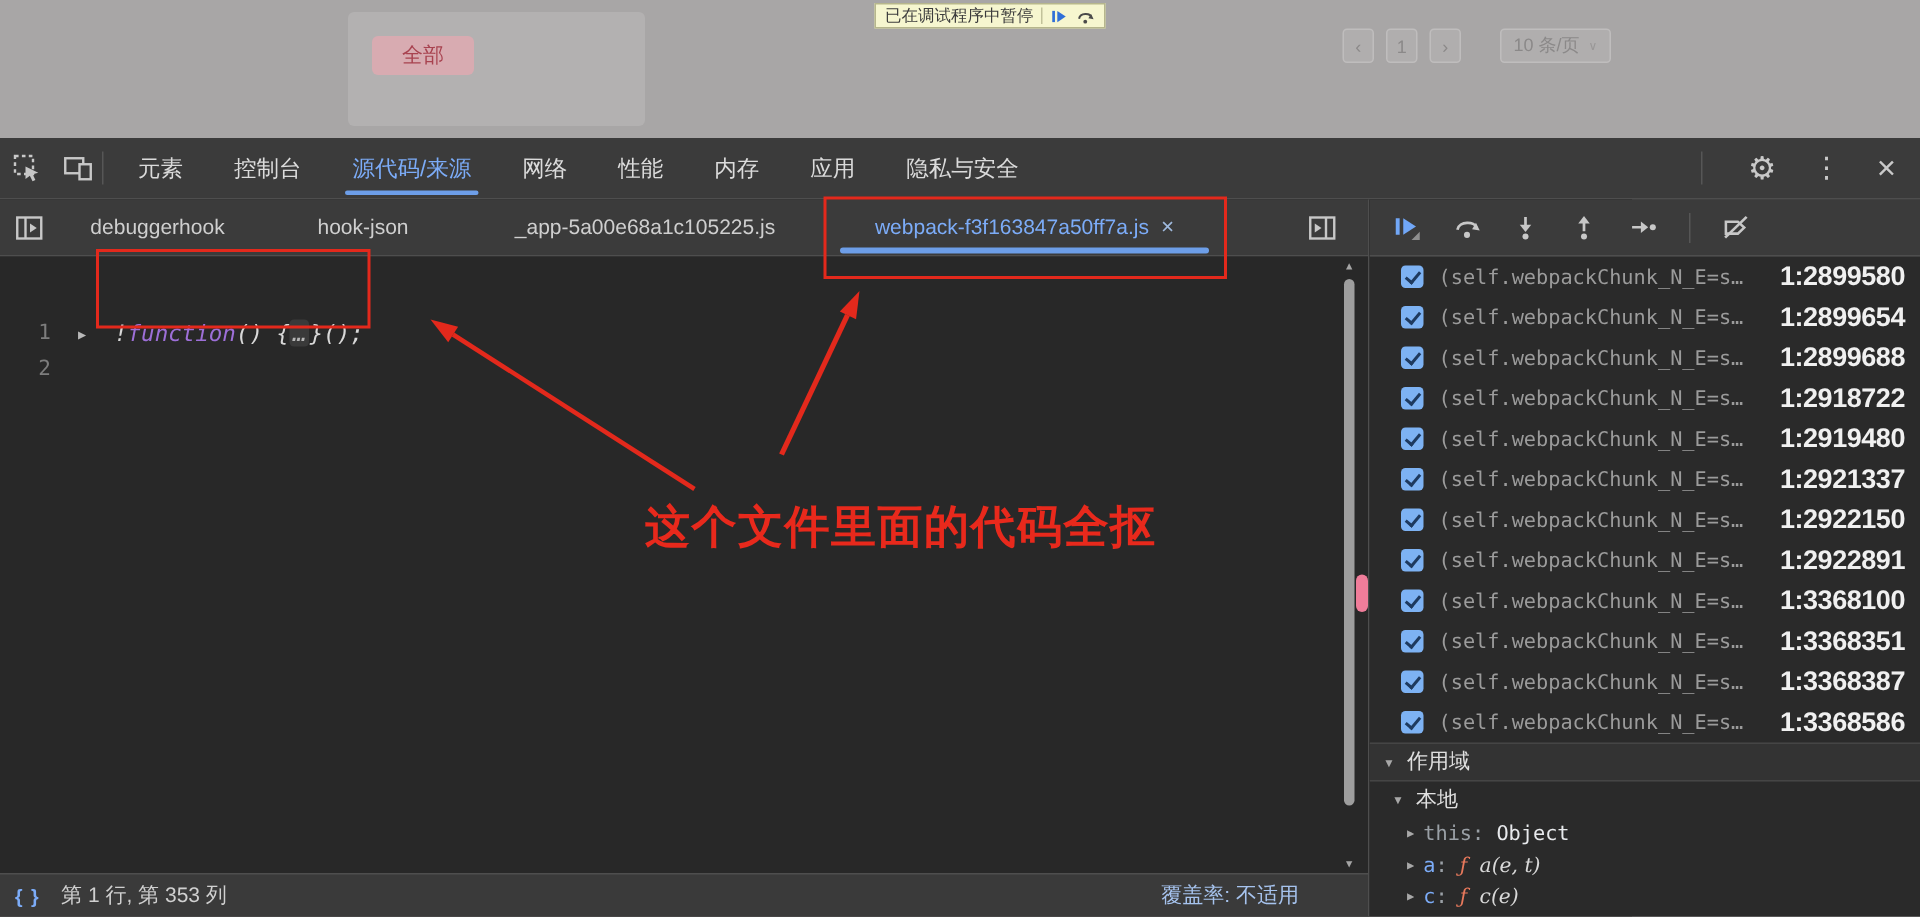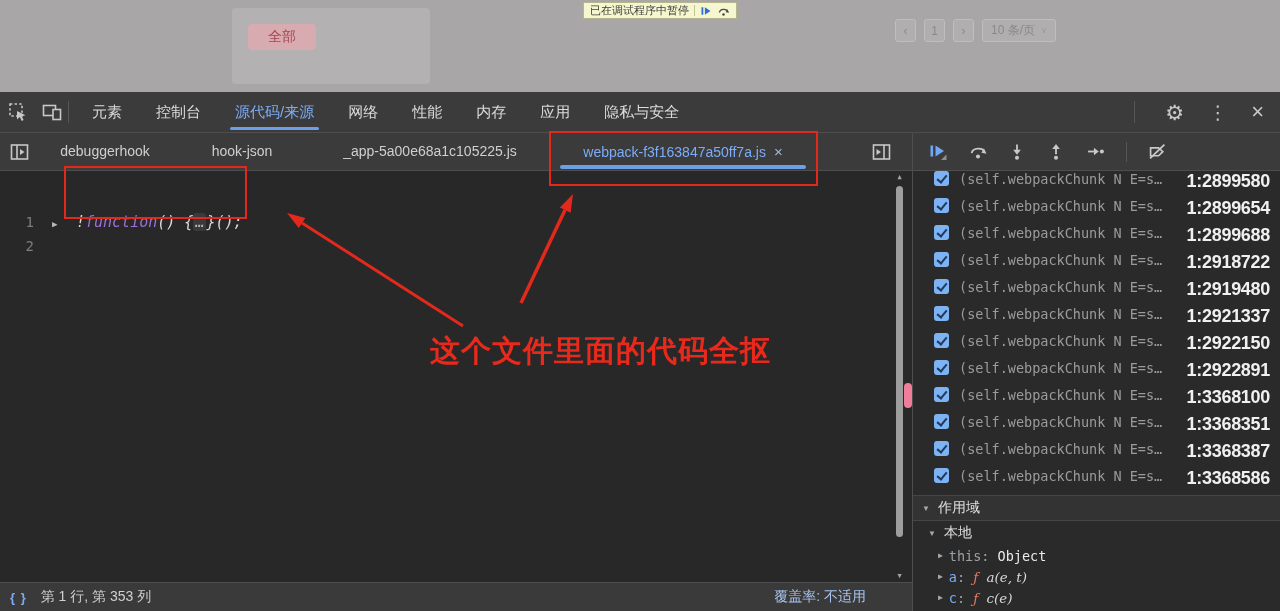--- a/index.html
+++ b/index.html
@@ -10,21 +10,21 @@
   .top-page { position:absolute; left:0; top:0; width:1280px; height:92px; background:#a8a6a6; }
   .top-card { position:absolute; left:232px; top:8px; width:198px; height:76px; background:#b3b1b1; border-radius:4px; }
   .all-btn { position:absolute; left:248px; top:24px; width:68px; height:26px; background:#d8abb1; color:#a84350;
              font-size:14px; border-radius:4px; display:flex; align-items:center; justify-content:center; }
   .toast { position:absolute; left:583px; top:2px; height:17px; background:#f6f6cf; border:1px solid #b6b68c;
            display:flex; align-items:center; gap:5px; padding:0 6px; font-size:11px; color:#3c3c3c; }
   .toast-sep { width:1px; height:11px; background:#c2c29a; }
   .pagination { position:absolute; left:895px; top:19px; display:flex; align-items:center; gap:8px; }
   .pg-box { height:23px; min-width:21px; border:1px solid #bfbdbd; background:#b0aeae; color:#8b8989;
             font-size:12px; display:flex; align-items:center; justify-content:center; border-radius:3px; padding:0 4px; }
-  .pg-size { padding:10px 8px; gap:6px; }
+  .pg-size { padding:10px 8px; gap:6px;margin-left:18px; }
   .pg-caret { font-size:8px; color:#999797; }
 
   
   .devtools { position:absolute; left:0; top:92px; width:1088px; height:519px; background:#2a2a2a; }
   .dt-toolbar { position:absolute; left:0; top:0; width:1280px; height:41px; background:#3b3b3b;
                 border-bottom:1px solid #4e4e4e; display:flex; align-items:center; }
   .tb-icons { display:flex; align-items:center; padding-left:8px; gap:14px; }
   .tb-sep { width:1px; height:22px; background:#565656; margin:0 6px; }
   .dt-tabs { display:flex; height:100%; align-items:stretch; }
   .dt-tab { padding:0 17px; font-size:15px; color:#dbdbdb; display:flex; align-items:center; position:relative; cursor:default; }
@@ -63,21 +63,21 @@
   .status-bar { position:absolute; left:0; bottom:0; right:0; height:29px; background:#3a3a3a;
                 border-top:1px solid #4e4e4e; display:flex; align-items:center; font-size:14px; color:#d0d0d0; }
   .pp-icon { color:#7cacf8; font-weight:bold; font-size:13px; margin:0 14px 0 10px; letter-spacing:1px; }
   .coverage { margin-left:auto; padding-right:46px; color:#a6c3ee; }
 
   
   .sidebar { flex:1; position:relative; background:#2a2a2a; display:flex; flex-direction:column; overflow:hidden; }
   .debug-bar { height:38px; flex:none; background:#3b3b3b; border-bottom:1px solid #4e4e4e;
                display:flex; align-items:center; gap:21px; padding-left:16px; }
   .db-sep { width:1px; height:20px; background:#565656; }
-  .bp-row { height:27px; flex:none; display:flex; align-items:flex-start; padding:0 10px 0 21px; }
+  .bp-row { height:27px; flex:none; display:flex; align-items:center; padding:0 10px 0 21px; }
   .bp-check { width:15px; height:15px; background:#7db2f3; border-radius:3px; position:relative; flex:none; }
   .bp-check::after { content:""; position:absolute; left:4.5px; top:1.5px; width:4px; height:8px;
                      border:solid #1e3a5f; border-width:0 2px 2px 0; transform:rotate(40deg); }
   .bp-cond { margin-left:10px; font-family:"DejaVu Sans Mono",monospace; font-size:13.5px; color:#9b9b9b;
              white-space:nowrap; overflow:hidden; flex:1; }
   .bp-loc { font-size:18px; font-weight:700; color:#f0f0f0; letter-spacing:-0.3px; }
   .scope-header { height:26px; flex:none; background:#333333; border-top:1px solid #454545; border-bottom:1px solid #454545;
                   display:flex; align-items:center; gap:8px; padding-left:9px; font-size:14px; color:#e0e0e0; }
   .scope-local { height:24px; flex:none; display:flex; align-items:center; gap:8px; padding-left:15px;
                  font-size:14px; color:#e0e0e0; }

